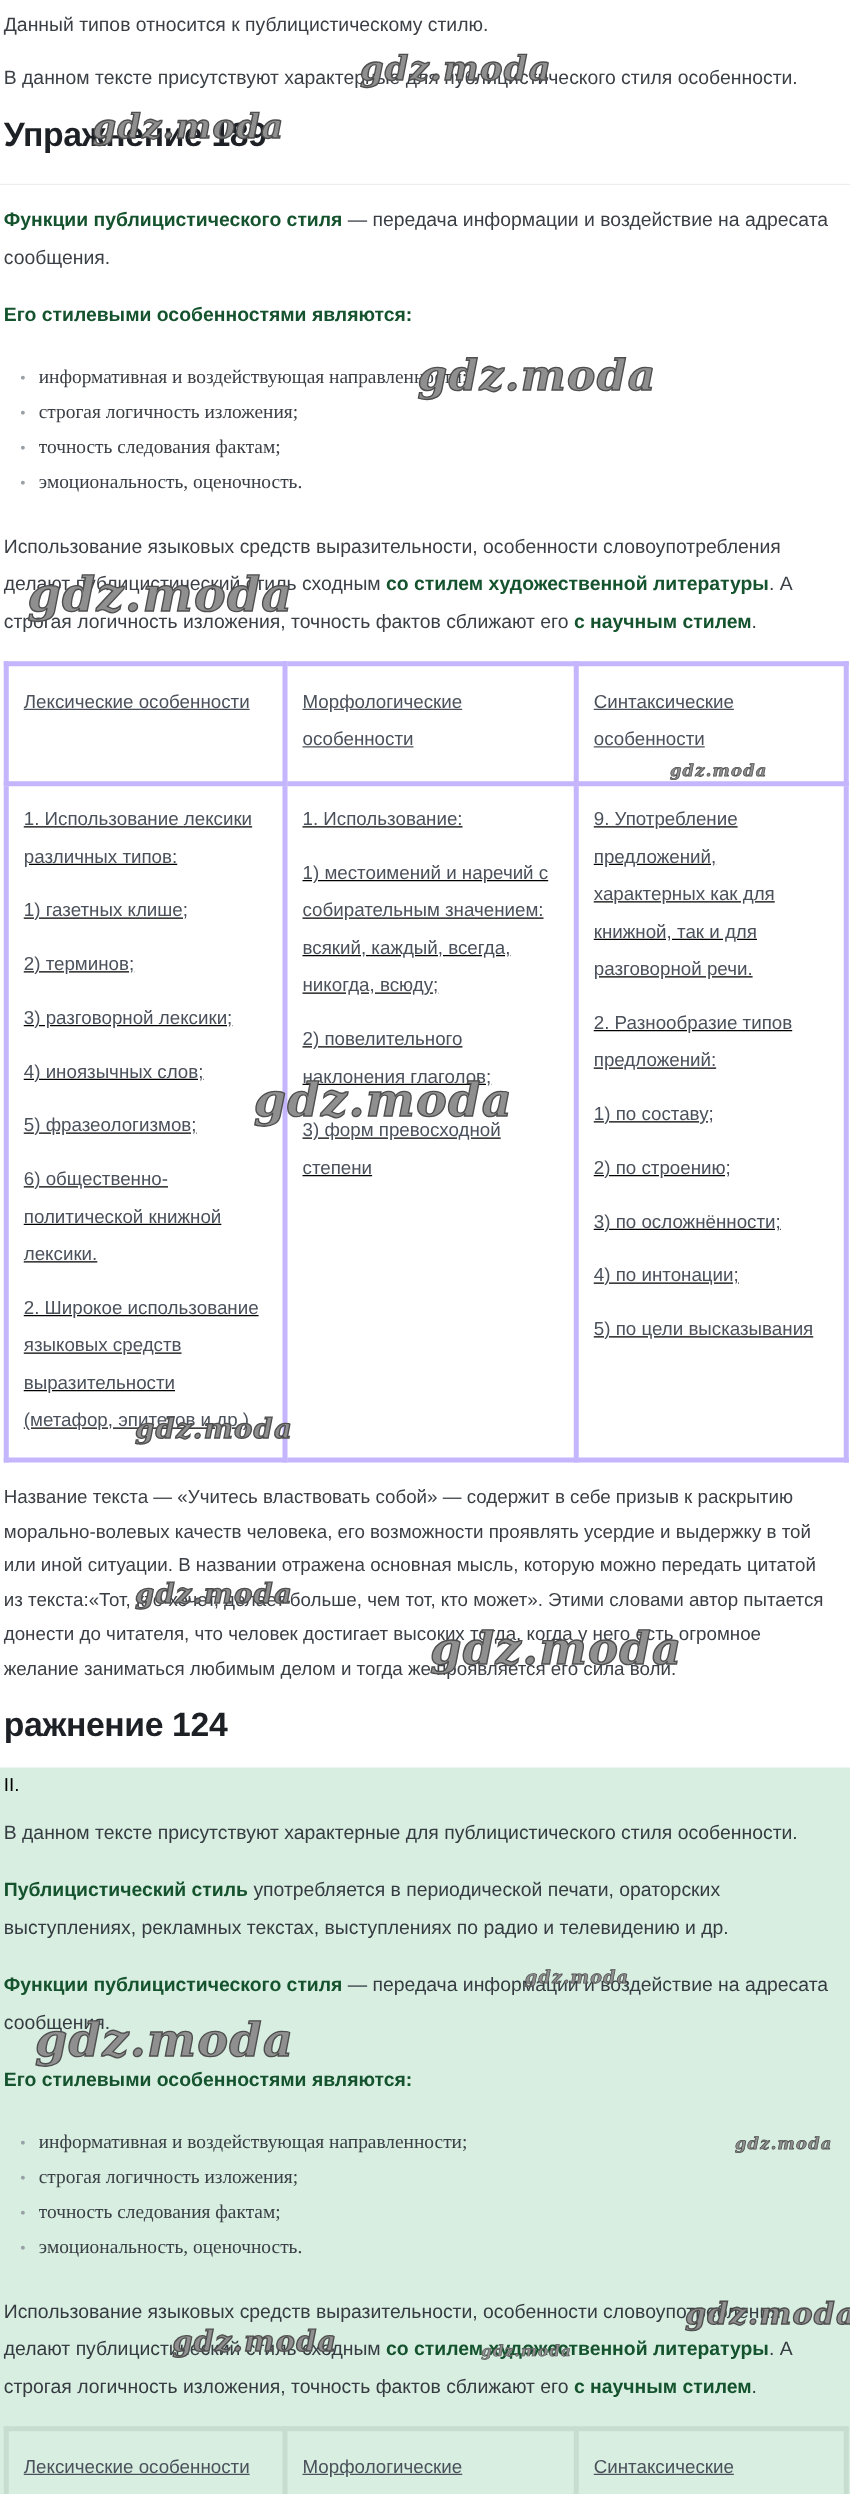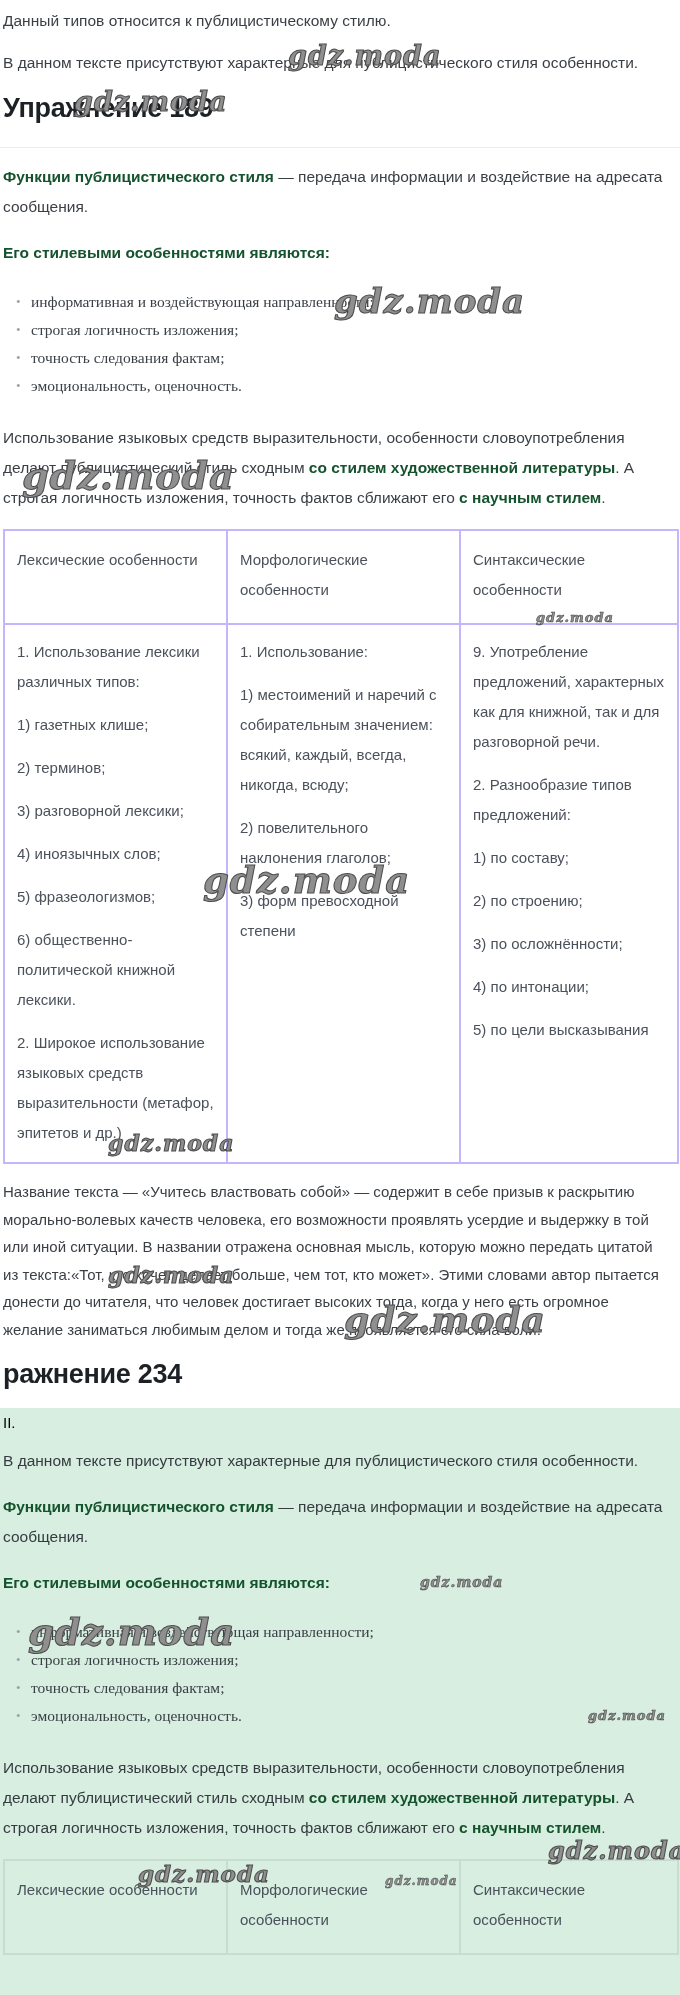--- a/index.html
+++ b/index.html
@@ -20,22 +20,22 @@
   .rule { border-top:1px solid #ededed; margin-top:23px; padding-top:14px; }
 
   ul.feat { list-style:none; margin:26px 0 30px; padding:0 0 0 13px;font-family:Liberation Serif, serif; }
   ul.feat li { position:relative; padding-left:15px; margin:13px 0; font-size:15.5px;
                line-height:15px; color:#3a3f45; }
   ul.feat li::before { content:"•"; position:absolute; left:0; top:0; color:#9aa0a7; font-size:13px; }
 
   table.feat-table { width:676px; margin:10px 0 0; border-collapse:collapse; table-layout:fixed; }
   table.feat-table col.c1 { width:223px; }
   table.feat-table col.c2 { width:233px; }
-  table.feat-table th, table.feat-table td { border:2px solid #c4b5fd; vertical-align:top;
-     text-align:left; padding:12px 12px 14px; }
+  table.feat-table th, table.feat-table td { border:4px solid #c4b5fd; vertical-align:top;
+     text-align:left; padding:12px 12px 14px;text-decoration:underline; }
   table.feat-table th { font-weight:normal; font-size:15px; line-height:30px; color:#4b515b;
      padding-top:14px; padding-bottom:18px; }
   table.feat-table td p { margin:0 0 13px; font-size:15px; line-height:30px; color:#4b515b; }
   table.feat-table td p:last-child { margin-bottom:0; }
 
   .conclusion { margin-top:14px; font-size:15px; line-height:27.5px; color:#3a3f45; }
 
   .green { background:#d7eee1; margin-top:18px; height:795px; overflow:hidden;
            box-sizing:border-box; padding:6px 12px 0 3px; }
   .green p.para { color:#363b41; }
@@ -110,27 +110,28 @@
           <p>4) по интонации;</p>
           <p>5) по цели высказывания</p>
         </td>
       </tr>
     </tbody>
       </table>
 
     <p class="conclusion">Название текста — «Учитесь властвовать собой» — содержит в себе призыв к раскрытию морально-волевых качеств человека, его возможности проявлять усердие и выдержку в той или иной ситуации. В названии отражена основная мысль, которую можно передать цитатой из текста:«Тот, кто хочет, делает больше, чем тот, кто может». Этими словами автор пытается донести до читателя, что человек достигает высоких тогда, когда у него есть огромное желание заниматься любимым делом и тогда же проявляется его сила воли.</p>
   </div>
 
-  <h1 class="ex-heading pad">ражнение 234</h1>
+  <h1 class="ex-heading pad">ражнение 124</h1>
 
   <div class="green">
     <p class="part-label">II.</p>
 
     <p class="para">В данном тексте присутствуют характерные для публицистического стиля особенности.</p>
 
+    <p class="para"><b>Публицистический стиль</b><span> употребляется в периодической печати, ораторских выступлениях, рекламных текстах, выступлениях по радио и телевидению и др.</span></p>
 
     <p class="para"><b>Функции публицистического стиля</b><span> — передача информации и воздействие на адресата сообщения.</span></p>
 
     <p class="para"><b>Его стилевыми особенностями являются:</b></p>
 
     <ul class="feat">
       <li>информативная и воздействующая направленности;</li>
       <li>строгая логичность изложения;</li>
       <li>точность следования фактам;</li>
       <li>эмоциональность, оценочность.</li>

